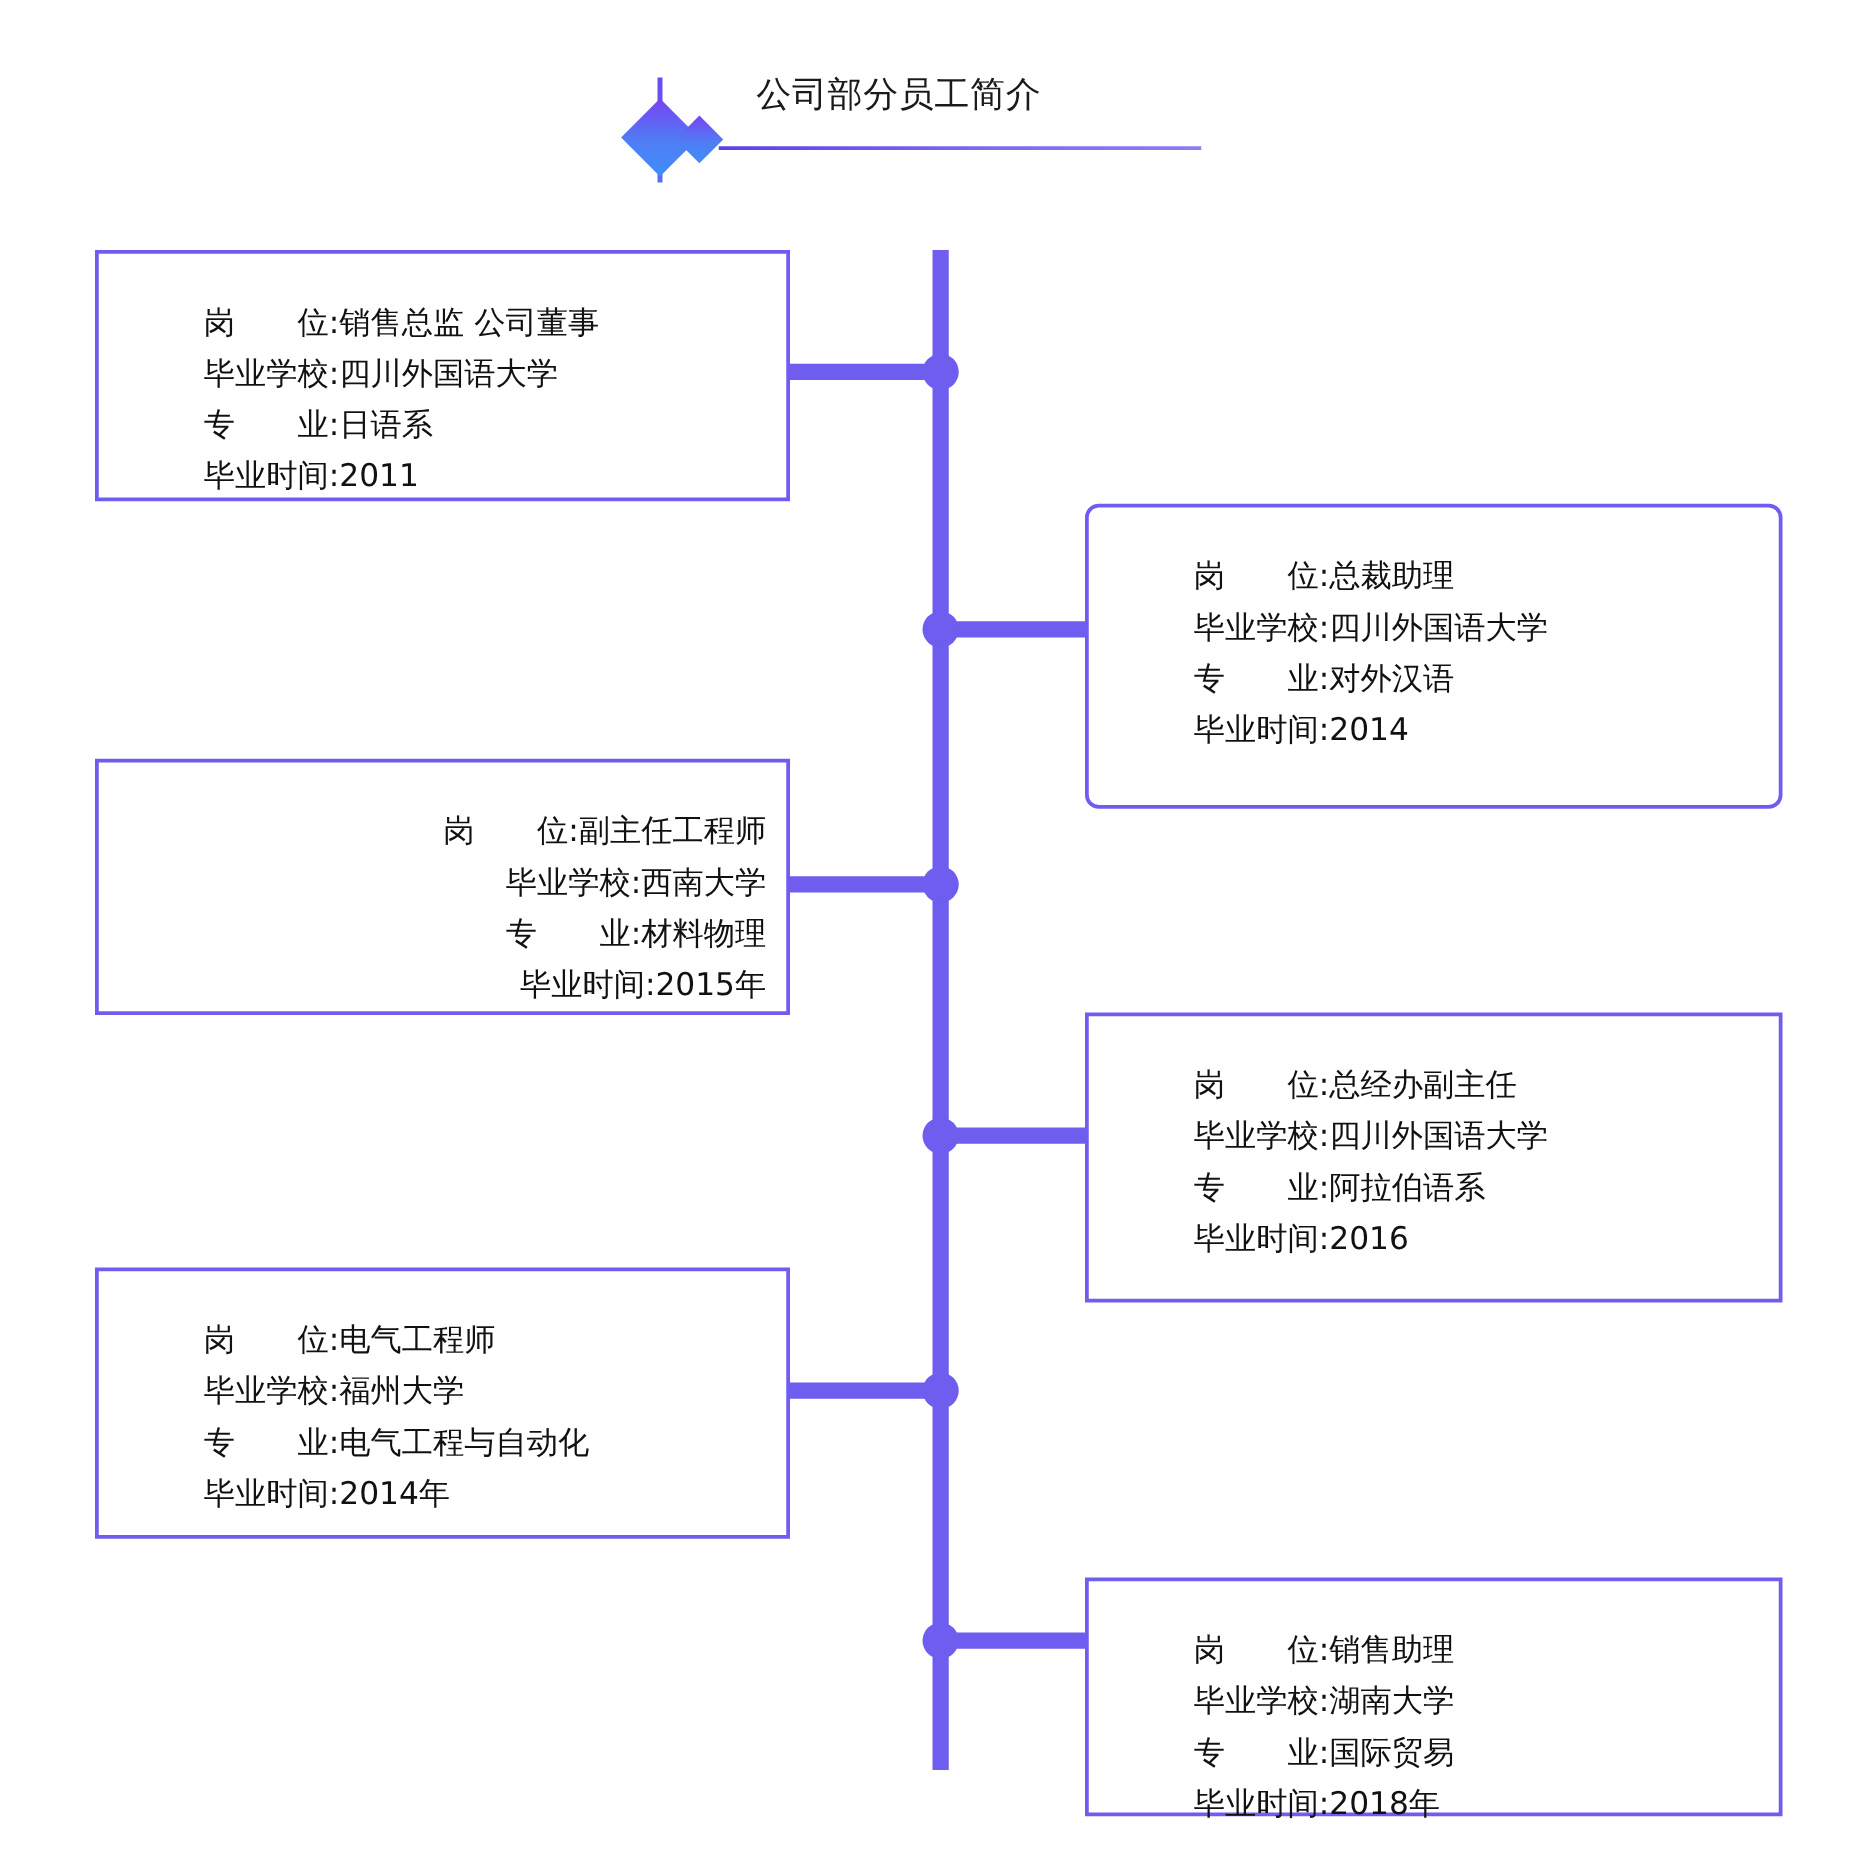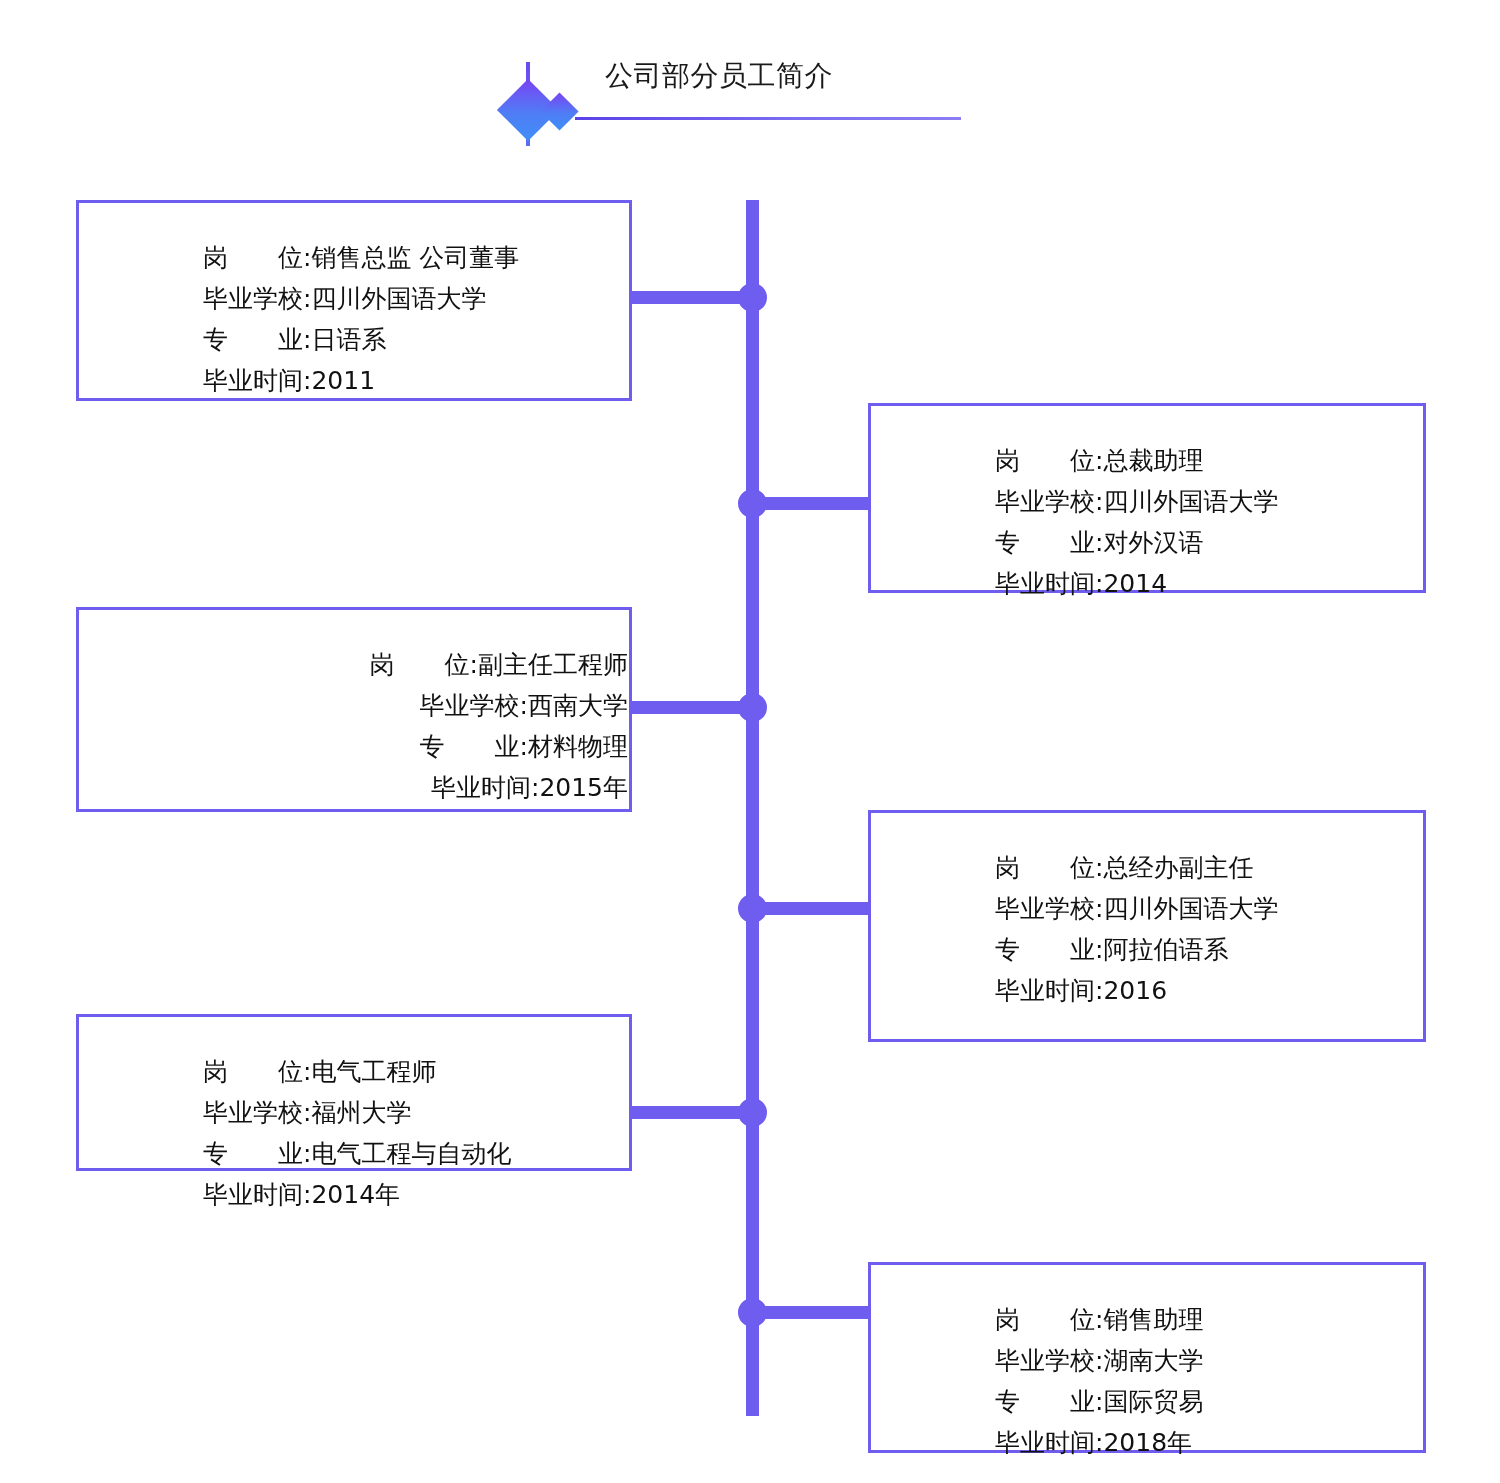--- a/index.html
+++ b/index.html
@@ -99,22 +99,21 @@
   .card {
     position: absolute;
     box-sizing: border-box;
     border: 3px solid #6f5df0;
     background: #ffffff;
   }
   .card.side-left  { left: 76px;  width: 556px; }
   .card.side-right { left: 868px; width: 558px; }
 
   .card-body {
-    padding: 34px 1px 0 84px;
-    margin-left: 40px;
+    padding: 34px 16px 0 84px;
   }
   .card-line {
     font-size: 25px;
     line-height: 41px;
     color: #111111;
     white-space: pre;
   }
 </style>
 </head>
 <body>
@@ -137,21 +136,21 @@
       <div class="card side-left" style="top: 200px; height: 201px;">
         <div class="card-body">
           <div class="card-line">岗　　位:销售总监 公司董事</div>
           <div class="card-line">毕业学校:四川外国语大学</div>
           <div class="card-line">专　　业:日语系</div>
           <div class="card-line">毕业时间:2011</div>
         </div>
       </div>
       <div class="connector right" style="top: 497px;"></div>
       <div class="node" style="top: 489px;"></div>
-      <div class="card side-right" style="top: 403px; height: 190px;">
+      <div class="card side-right" style="top: 403px; height: 244px; border-radius: 11px;">
         <div class="card-body">
           <div class="card-line">岗　　位:总裁助理</div>
           <div class="card-line">毕业学校:四川外国语大学</div>
           <div class="card-line">专　　业:对外汉语</div>
           <div class="card-line">毕业时间:2014</div>
         </div>
       </div>
       <div class="connector left" style="top: 701px;"></div>
       <div class="node" style="top: 693px;"></div>
       <div class="card side-left" style="top: 607px; height: 205px; text-align: right;">
@@ -167,21 +166,21 @@
       <div class="card side-right" style="top: 810px; height: 232px;">
         <div class="card-body">
           <div class="card-line">岗　　位:总经办副主任</div>
           <div class="card-line">毕业学校:四川外国语大学</div>
           <div class="card-line">专　　业:阿拉伯语系</div>
           <div class="card-line">毕业时间:2016</div>
         </div>
       </div>
       <div class="connector left" style="top: 1106px;"></div>
       <div class="node" style="top: 1098px;"></div>
-      <div class="card side-left" style="top: 1014px; height: 157px;">
+      <div class="card side-left" style="top: 1014px; height: 217px;">
         <div class="card-body">
           <div class="card-line">岗　　位:电气工程师</div>
           <div class="card-line">毕业学校:福州大学</div>
           <div class="card-line">专　　业:电气工程与自动化</div>
           <div class="card-line">毕业时间:2014年</div>
         </div>
       </div>
       <div class="connector right" style="top: 1306px;"></div>
       <div class="node" style="top: 1298px;"></div>
       <div class="card side-right" style="top: 1262px; height: 191px;">

